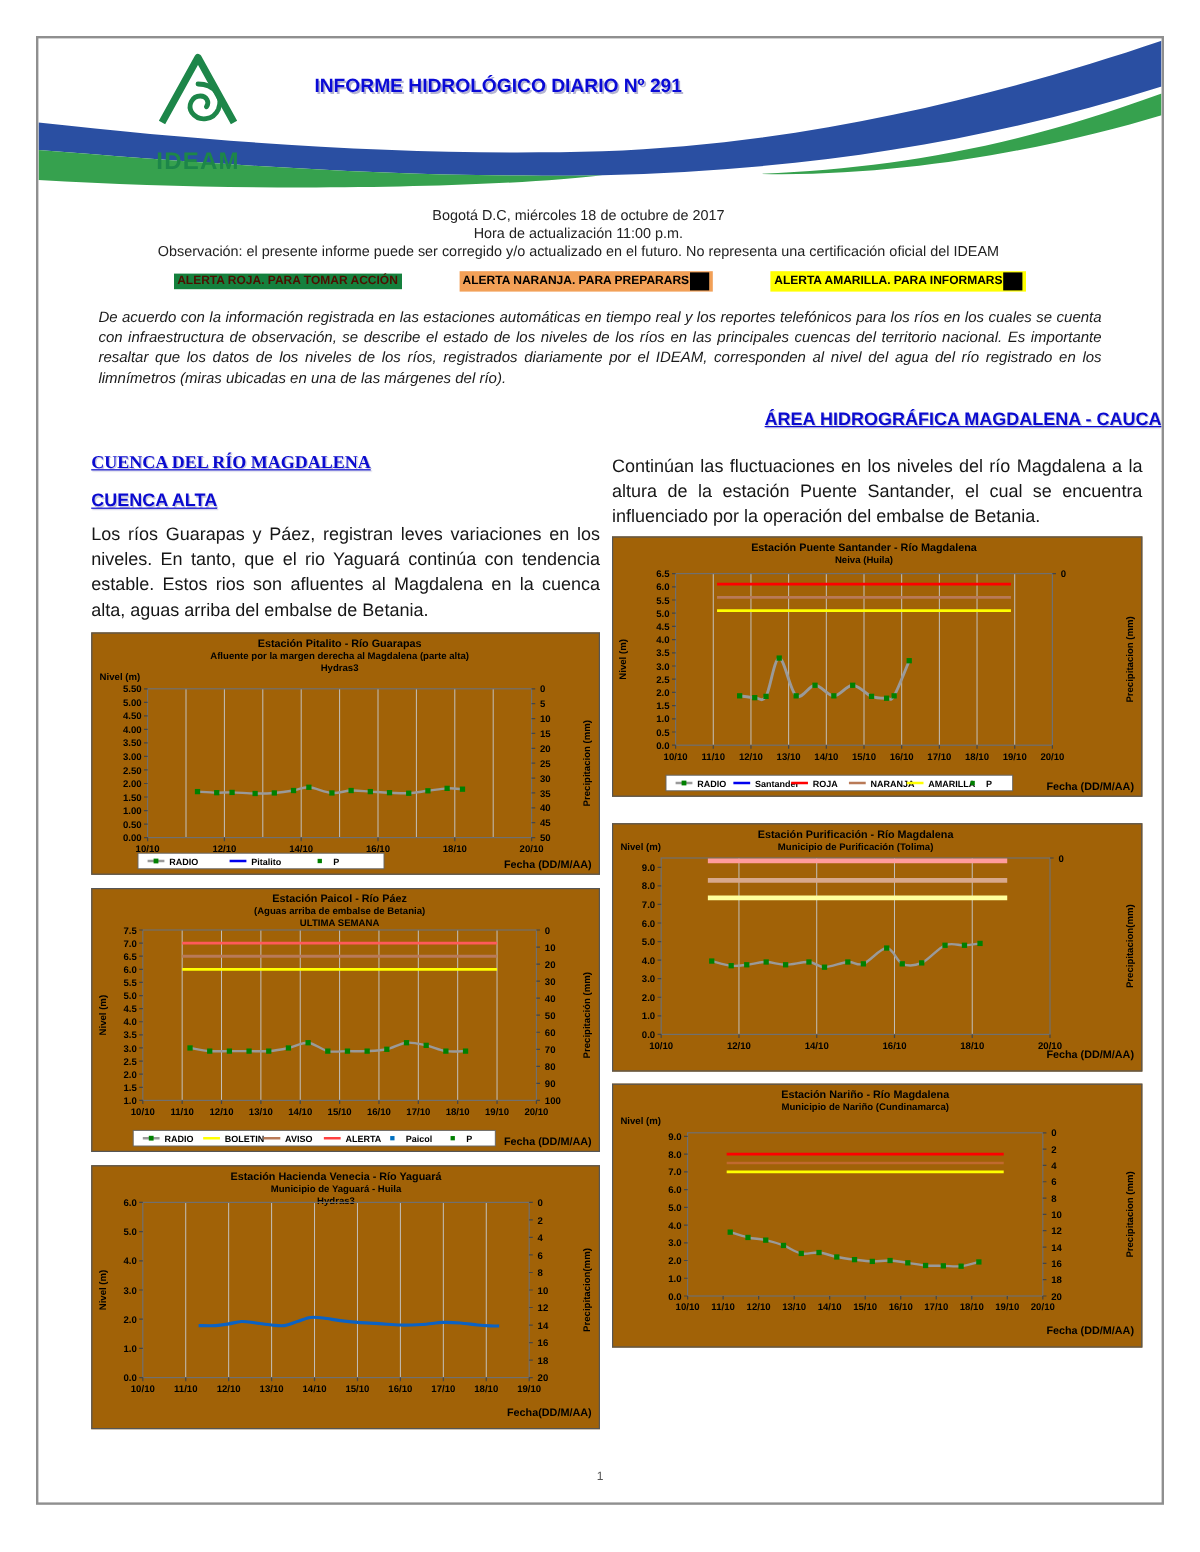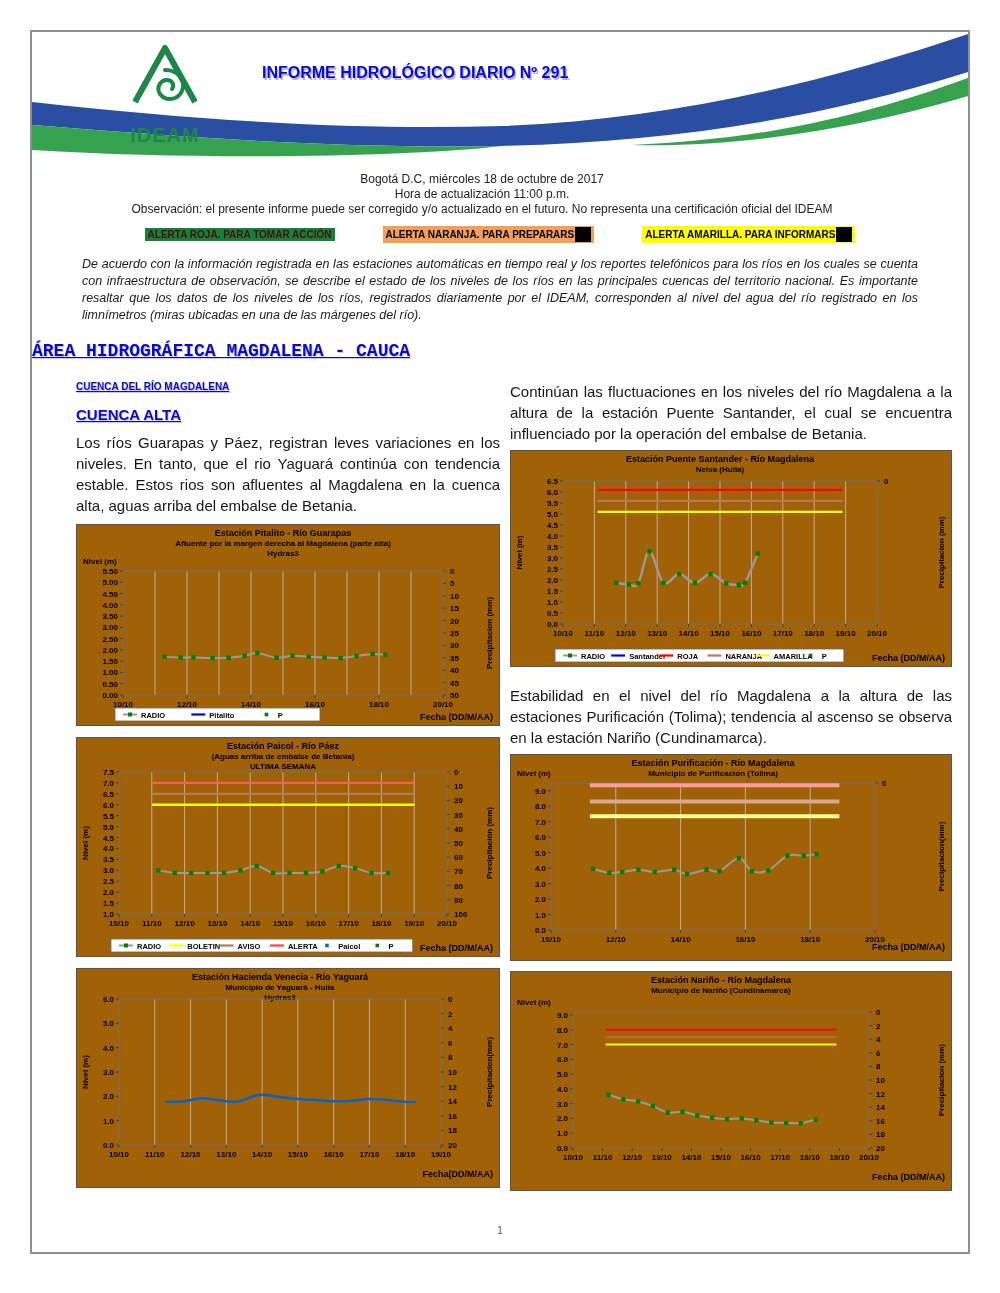--- a/index.html
+++ b/index.html
@@ -12,26 +12,26 @@
   .logo .ideam-txt{position:absolute;left:0;right:0;top:84px;font-weight:bold;font-size:20px;letter-spacing:1px;color:#1d8649;}
   .main-title{position:absolute;left:230px;width:540px;top:32px;text-align:left;font-weight:bold;font-size:16px;color:#0a0ad6;text-shadow:1.5px 1.5px 0 #b4b4d2;}
   
   .meta{margin-top:2px;padding-right:36px;text-align:center;font-size:12px;line-height:15px;color:#222;}
   
   .alerts{margin-top:9px;display:flex;justify-content:center;gap:48px;align-items:center;}
   .alert{font-size:10px;font-weight:bold;padding:1px 3px;white-space:nowrap;display:inline-flex;align-items:center;}
   .blackbox{display:inline-block;width:16px;height:15px;background:#000;margin-left:1px;}
   
   .intro{margin-top:13px;padding:0 50px;font-size:12.5px;font-style:italic;line-height:17px;text-align:justify;color:#1a1a1a;}
-  .area-title{margin-top:17px;text-align:left;font-weight:bold;font-size:18px;color:#0a0acf;text-decoration:underline;text-shadow:1px 1px 0 #c9c9e0;font-family:Liberation Mono, monospace;}
+  .area-title{margin-top:17px;text-align:right;font-weight:bold;font-size:15px;color:#0a0acf;text-decoration:underline;text-shadow:1px 1px 0 #c9c9e0;}
   
   .columns{display:flex;gap:10px;padding:0 16px 0 44px;margin-top:20px;}
   .col-left{width:424px;}
   .col-right{width:442px;}
-  .h-blue{font-weight:bold;font-size:10px;color:#0a0acf;text-decoration:underline;text-shadow:1px 1px 0 #c9c9e0;margin:0 0 14px 0;}
+  .h-blue{font-weight:bold;font-size:15px;color:#0a0acf;text-decoration:underline;text-shadow:1px 1px 0 #c9c9e0;margin:0 0 14px 0;font-family:Liberation Serif, serif;}
   .h-blue2{font-weight:bold;font-size:15px;color:#0a0acf;text-decoration:underline;text-shadow:1px 1px 0 #c9c9e0;margin:10px 0 9px 0;}
   .para{font-size:15px;line-height:21px;text-align:justify;color:#161616;margin:0 0 6px 0;}
   .chart-box{border:1.4px solid #555;background:#a16207;margin-top:8px;position:relative;}
   .col-right .chart-box{margin-top:4px;}
   .gap-lg{height:18px;}
   .footer-num{position:absolute;bottom:16px;left:0;right:0;text-align:center;font-size:10px;color:#555;}
 </style>
 </head>
 <body>
 
@@ -475,21 +475,20 @@
             <line x1="148.29333333333335" y1="204.5" x2="162.29333333333335" y2="204.5" stroke="#ff0000" stroke-width="2.2"></line>
             <text x="166.29333333333335" y="207.5" text-anchor="start" font-size="7.5" fill="#000" font-family="&quot;Liberation Sans&quot;,sans-serif" font-weight="bold">ROJA</text>
             <line x1="196.44" y1="204.5" x2="210.44" y2="204.5" stroke="#b97a57" stroke-width="2.2"></line>
             <text x="214.44" y="207.5" text-anchor="start" font-size="7.5" fill="#000" font-family="&quot;Liberation Sans&quot;,sans-serif" font-weight="bold">NARANJA</text>
             <line x1="244.58666666666667" y1="204.5" x2="258.5866666666667" y2="204.5" stroke="#ffff00" stroke-width="2.2"></line>
             <text x="262.5866666666667" y="207.5" text-anchor="start" font-size="7.5" fill="#000" font-family="&quot;Liberation Sans&quot;,sans-serif" font-weight="bold">AMARILLA</text>
             <rect x="297.73333333333335" y="202.7" width="3.6" height="3.6" fill="#008000"></rect>
             <text x="310.73333333333335" y="207.5" text-anchor="start" font-size="7.5" fill="#000" font-family="&quot;Liberation Sans&quot;,sans-serif" font-weight="bold">P</text>
           </svg></div>
       <div class="gap-lg"></div>
-      <div class="para">Estabilidad en el nivel del río Magdalena a la altura de las estaciones Purificación (Tolima); tendencia al ascenso se observa en la estación Nariño (Cundinamarca).</div>
       <div class="chart-box" style="height:205px"><svg width="440" height="205" viewBox="0 0 440 205">
             <text x="202" y="11" text-anchor="middle" font-size="9" fill="#000" font-family="&quot;Liberation Sans&quot;,sans-serif" font-weight="bold">Estación Purificación - Río  Magdalena</text>
             <text x="202" y="21" text-anchor="middle" font-size="8" fill="#000" font-family="&quot;Liberation Sans&quot;,sans-serif" font-weight="bold">Municipio de Purificación (Tolima)</text>
             <line x1="104.8" y1="28" x2="104.8" y2="175" stroke="#c4c4c4" stroke-width="0.8"></line>
             <line x1="169.6" y1="28" x2="169.6" y2="175" stroke="#c4c4c4" stroke-width="0.8"></line>
             <line x1="234.4" y1="28" x2="234.4" y2="175" stroke="#c4c4c4" stroke-width="0.8"></line>
             <line x1="299.2" y1="28" x2="299.2" y2="175" stroke="#c4c4c4" stroke-width="0.8"></line>
             <rect x="40" y="28" width="324" height="147" fill="none" stroke="#707070" stroke-width="1"></rect>
             <line x1="37" y1="175" x2="40" y2="175" stroke="#444" stroke-width="1"></line>
             <text x="35" y="178" text-anchor="end" font-size="8" fill="#000" font-family="&quot;Liberation Sans&quot;,sans-serif" font-weight="bold">0.0</text>

